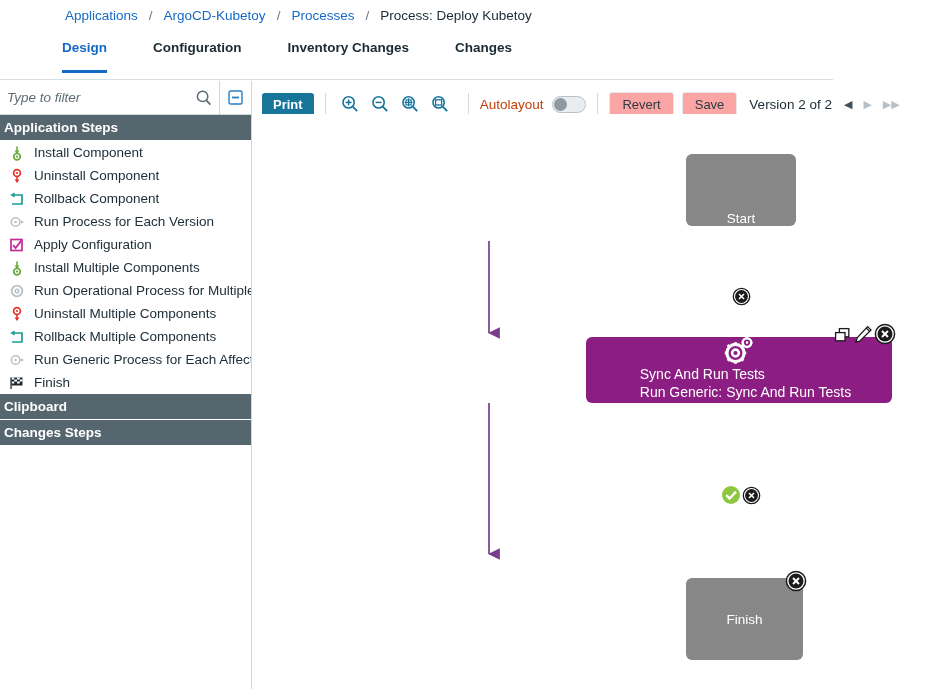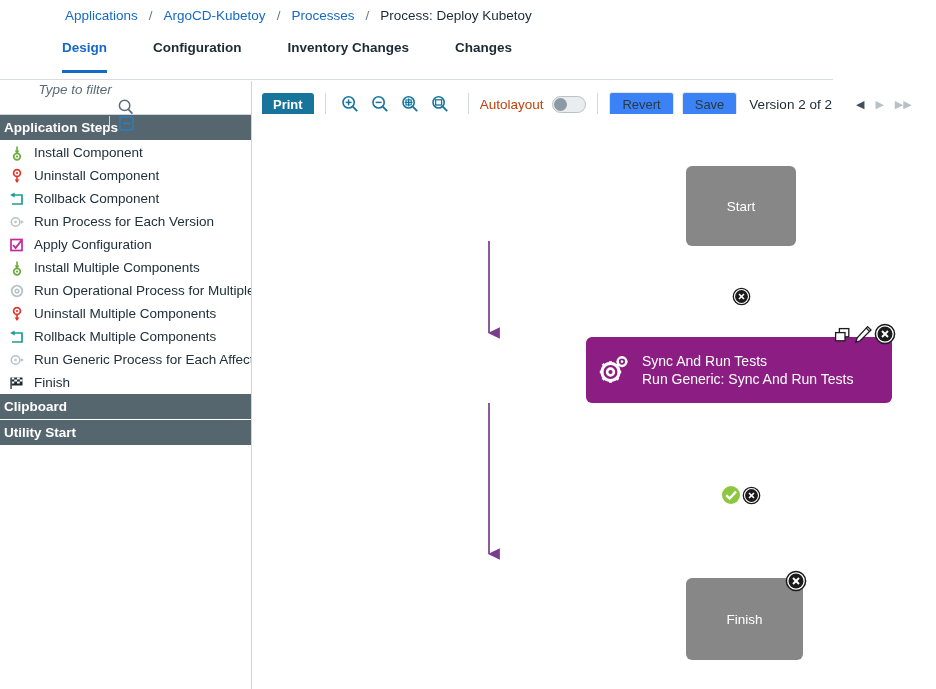--- a/index.html
+++ b/index.html
@@ -40,21 +40,21 @@
   }
 
   
   .sidebar {
     position: absolute; left: 0; top: 81px; width: 252px; height: 608px;
     background: #ffffff; border-right: 1px solid #cfd6da;
     overflow: hidden;
   }
   .filter-row {
     position: relative; height: 34px; display: flex; align-items: center;
-    border-bottom: 1px solid #cfd6da; background: #fff; flex-direction: column;
+    border-bottom: 1px solid #cfd6da; background: #fff;
   }
   .filter-input {
     flex: 1; border: 0; outline: none; height: 32px;
     font-size: 13.5px; font-style: italic; color: #4a5a63;
     padding-left: 7px; background: transparent;
     font-family: "Liberation Sans", sans-serif;
   }
   .filter-input::placeholder { color: #5a6b74; font-style: italic; opacity: 1; }
   .search-btn {
     width: 34px; height: 33px; display: flex; align-items: center;
@@ -101,26 +101,26 @@
   .tb-label { font-size: 13.5px; color: #c2410c; margin-right: 9px; white-space: nowrap; }
   .toggle {
     width: 34px; height: 17px; border-radius: 9px;
     background: #e9edef; border: 1px solid #b9c2c7; position: relative; cursor: pointer;
   }
   .toggle .knob {
     position: absolute; left: 1px; top: 1px; width: 13px; height: 13px;
     border-radius: 50%; background: #8c9aa3;
   }
   .gbtn {
-    background: #3b82f6; color: #2b3a43; font-size: 13px;
+    background: #fca5a5; color: #2b3a43; font-size: 13px;
     border: 1px solid #e3e7e9; border-radius: 3px; padding: 4px 12px;
     cursor: pointer; margin-right: 8px;
     font-family: "Liberation Sans", sans-serif;
   }
-  .ver-text { font-size: 13.5px; color: #1b2a33; margin: 0 24px 0 4px; white-space: nowrap; }
+  .ver-text { font-size: 13.5px; color: #1b2a33; margin: 0 12px 0 4px; white-space: nowrap; }
   .navarrow { font-size: 11px; margin-right: 11px; cursor: pointer; }
   .navarrow.on { color: #40505a; }
   .navarrow.off { color: #b7c0c6; cursor: default; }
 
   
   .canvas {
     position: absolute; left: 253px; top: 114px; width: 683px; height: 575px;
     background: #fff; overflow: hidden;
   }
   .node {
@@ -305,21 +305,21 @@
             <rect x="2.5" y="6.5" width="2.75" height="2" fill="#fff"></rect>
             <rect x="8" y="6.5" width="2.75" height="2" fill="#fff"></rect>
             <rect x="1.4" y="2.5" width="1.3" height="11.5" fill="#1b2a33"></rect>
           </svg>
         </span>
         <span>Finish</span>
       </div>
     </div>
 
     <div class="sec-header">Clipboard</div>
-    <div class="sec-header">Utility Start</div>
+    <div class="sec-header">Changes Steps</div>
   </div>
 
   <div class="toolbar">
     <button class="btn-print">Print</button>
     <div class="tb-sep"></div>
 
     <div class="zbtn">
       <svg width="20" height="20" viewBox="0 0 20 20">
         <circle cx="8.6" cy="8.4" r="5.6" fill="none" stroke="#17759c" stroke-width="1.6"></circle>
         <line x1="12.8" y1="12.6" x2="17.2" y2="17.2" stroke="#17759c" stroke-width="1.9"></line>
@@ -372,34 +372,34 @@
       <defs>
         <marker id="ah" markerWidth="9" markerHeight="9" refX="4" refY="7" orient="auto">
           <polygon points="0.6,0.6 7.4,0.6 4,7.6" fill="#7a3d8c"></polygon>
         </marker>
       </defs>
       <line x1="236" y1="127" x2="236" y2="219" stroke="#7a3d8c" stroke-width="1.7" marker-end="url(#ah)"></line>
       <line x1="236" y1="289" x2="236" y2="343" stroke="#7a3d8c" stroke-width="1.7"></line>
       <line x1="236" y1="343" x2="236" y2="440" stroke="#7a3d8c" stroke-width="1.7" marker-end="url(#ah)"></line>
     </svg>
 
-    <div class="node node-term" style="left:433px; top:52px; width:110px; height:80px;">
+    <div class="node node-term" style="left:433px; top:40px; width:110px; height:72px;align-items:flex-end;">
       <span>Start</span>
     </div>
 
     <div class="badge" style="left:479px; top:173px;">
       <svg width="19" height="19" viewBox="0 0 19 19">
         <circle cx="9.5" cy="9.5" r="8.2" fill="#ffffff" stroke="#1b1b1b" stroke-width="1.3"></circle>
         <circle cx="9.5" cy="9.5" r="6.4" fill="#1b1b1b"></circle>
         <line x1="7" y1="7" x2="12" y2="12" stroke="#fff" stroke-width="1.6"></line>
         <line x1="12" y1="7" x2="7" y2="12" stroke="#fff" stroke-width="1.6"></line>
       </svg>
     </div>
 
-    <div class="node node-task" style="left:333px; top:223px; width:306px; height:66px;">
+    <div class="node node-task" style="left:333px; top:223px; width:306px; height:66px;flex-direction:column;">
       <span class="node-icon">
         <svg width="30" height="28" viewBox="0 0 30 28">
           <circle cx="11.5" cy="16" r="8.6" fill="none" stroke="#fff" stroke-width="3.1"></circle>
           <circle cx="11.5" cy="16" r="3.4" fill="none" stroke="#fff" stroke-width="2.6"></circle>
           <rect x="10.1" y="5.2" width="2.8" height="3.4" fill="#fff"></rect>
           <rect x="10.1" y="23.4" width="2.8" height="3.4" fill="#fff"></rect>
           <rect x="0.8" y="14.6" width="3.4" height="2.8" fill="#fff"></rect>
           <rect x="18.8" y="14.6" width="3.4" height="2.8" fill="#fff"></rect>
           <rect x="3.4" y="7.4" width="2.8" height="3.2" fill="#fff" transform="rotate(-45 4.8 9)"></rect>
           <rect x="16.8" y="21" width="2.8" height="3.2" fill="#fff" transform="rotate(-45 18.2 22.6)"></rect>

